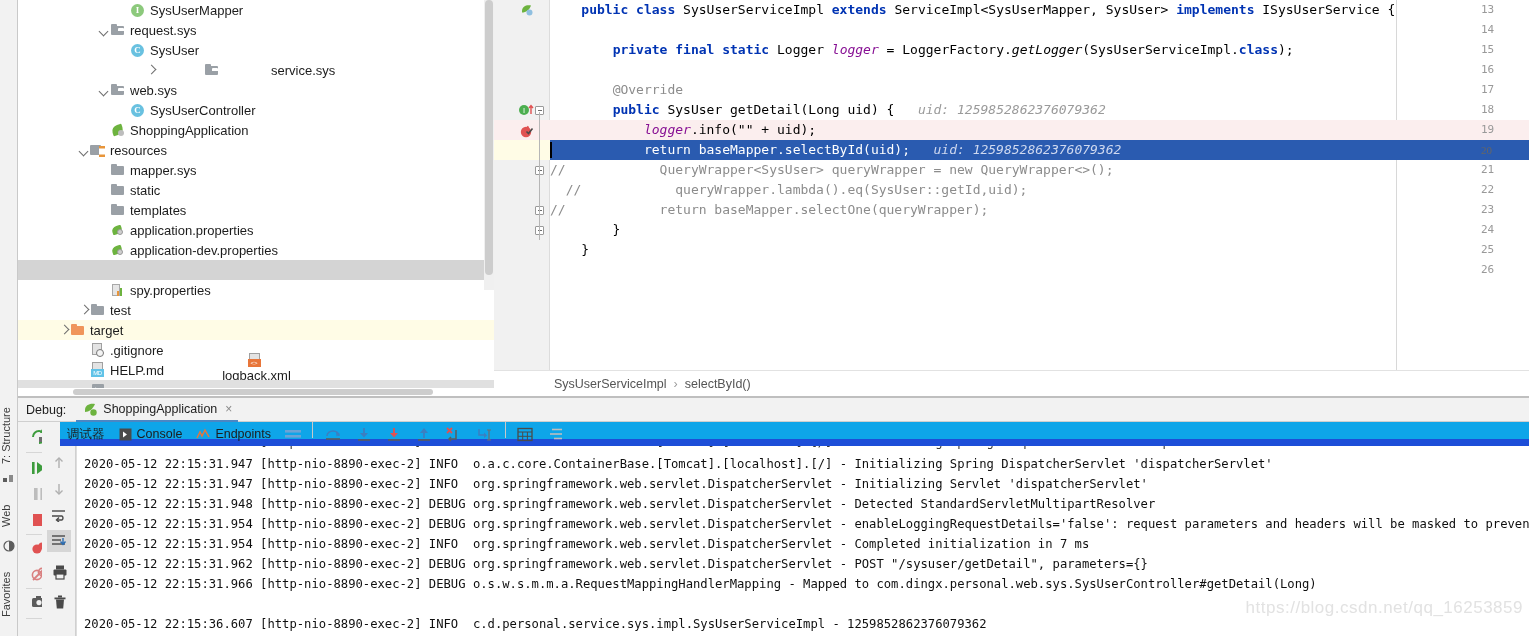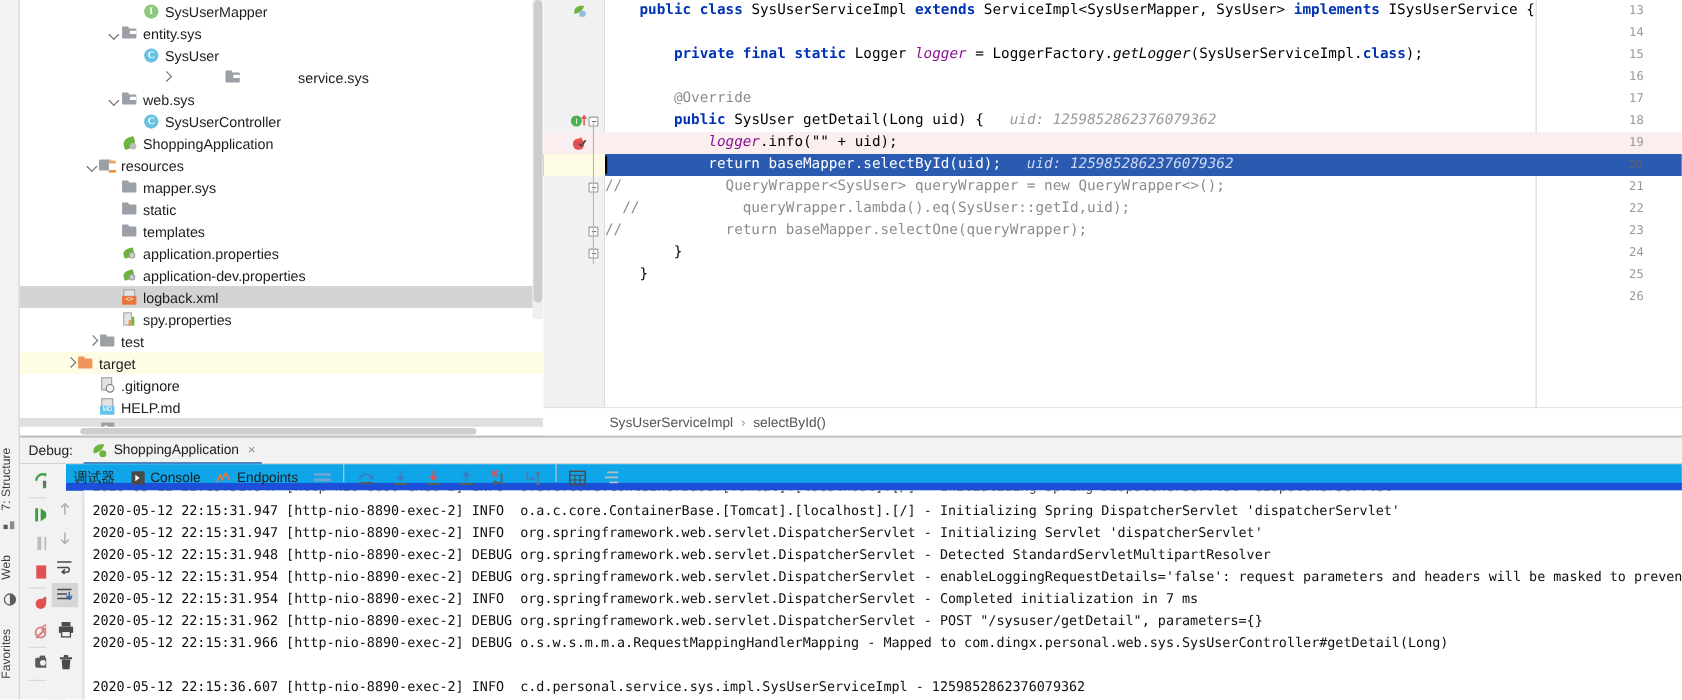--- a/index.html
+++ b/index.html
@@ -360,21 +360,21 @@
           <div class="arrow "></div>
           <div class="ticon">
             <div class="ic-circ ic-i">I</div>
           </div>
           <span class="tlabel">SysUserMapper</span>
         </div>
         <div class="tree-row" style="top: 20px;">
           <div style="flex: 0 0 80px;"></div>
           <div class="arrow down"></div>
           <div class="ticon ic-pkg"></div>
-          <span class="tlabel">entity.sys</span>
+          <span class="tlabel">request.sys</span>
         </div>
         <div class="tree-row" style="top: 40px;">
           <div style="flex: 0 0 100px;"></div>
           <div class="arrow "></div>
           <div class="ticon">
             <div class="ic-circ ic-c">C</div>
           </div>
           <span class="tlabel">SysUser</span>
         </div>
         <div class="tree-row" style="top: 60px; gap: 47px;">
@@ -432,21 +432,21 @@
           <div class="arrow "></div>
           <div class="ticon ic-prop"></div>
           <span class="tlabel">application.properties</span>
         </div>
         <div class="tree-row" style="top: 240px;">
           <div style="flex: 0 0 80px;"></div>
           <div class="arrow "></div>
           <div class="ticon ic-prop"></div>
           <span class="tlabel">application-dev.properties</span>
         </div>
-        <div class="tree-row sel-gray" style="top: 260px;">
+        <div class="tree-row sel-gray" style="top: 260px; flex-direction: column;">
           <div style="flex: 0 0 80px;"></div>
           <div class="arrow "></div>
           <div class="ticon ic-xml"></div>
           <span class="tlabel">logback.xml</span>
         </div>
         <div class="tree-row" style="top: 280px;">
           <div style="flex: 0 0 80px;"></div>
           <div class="arrow "></div>
           <div class="ticon ic-spy"></div>
           <span class="tlabel">spy.properties</span>
@@ -766,15 +766,16 @@
         <div class="log-line" style="top: 8px;">2020-05-12 22:15:31.947 [http-nio-8890-exec-2] INFO  o.a.c.core.ContainerBase.[Tomcat].[localhost].[/] - Initializing Spring DispatcherServlet 'dispatcherServlet'</div>
         <div class="log-line" style="top: 28px;">2020-05-12 22:15:31.947 [http-nio-8890-exec-2] INFO  org.springframework.web.servlet.DispatcherServlet - Initializing Servlet 'dispatcherServlet'</div>
         <div class="log-line" style="top: 48px;">2020-05-12 22:15:31.948 [http-nio-8890-exec-2] DEBUG org.springframework.web.servlet.DispatcherServlet - Detected StandardServletMultipartResolver</div>
         <div class="log-line" style="top: 68px;">2020-05-12 22:15:31.954 [http-nio-8890-exec-2] DEBUG org.springframework.web.servlet.DispatcherServlet - enableLoggingRequestDetails='false': request parameters and headers will be masked to prevent unsafe </div>
         <div class="log-line" style="top: 88px;">2020-05-12 22:15:31.954 [http-nio-8890-exec-2] INFO  org.springframework.web.servlet.DispatcherServlet - Completed initialization in 7 ms</div>
         <div class="log-line" style="top: 108px;">2020-05-12 22:15:31.962 [http-nio-8890-exec-2] DEBUG org.springframework.web.servlet.DispatcherServlet - POST "/sysuser/getDetail", parameters={}</div>
         <div class="log-line" style="top: 128px;">2020-05-12 22:15:31.966 [http-nio-8890-exec-2] DEBUG o.s.w.s.m.m.a.RequestMappingHandlerMapping - Mapped to com.dingx.personal.web.sys.SysUserController#getDetail(Long)</div>
         <div class="log-line" style="top: 164px; margin-top: 44px;">2020-05-12 22:15:31.998 [http-nio-8890-exec-2] DEBUG o.s.w.s.m.m.a.RequestResponseBodyMethodProcessor - Read "application/json;charset=UTF-8" to [1259852862376079362]</div>
         <div class="log-line" style="top: 168px;">2020-05-12 22:15:36.607 [http-nio-8890-exec-2] INFO  c.d.personal.service.sys.impl.SysUserServiceImpl - 1259852862376079362</div>
       </div>
+    <div class="watermark">https://blog.csdn.net/qq_16253859</div>
   </div>
 
 </div>
 
 </body></html>

